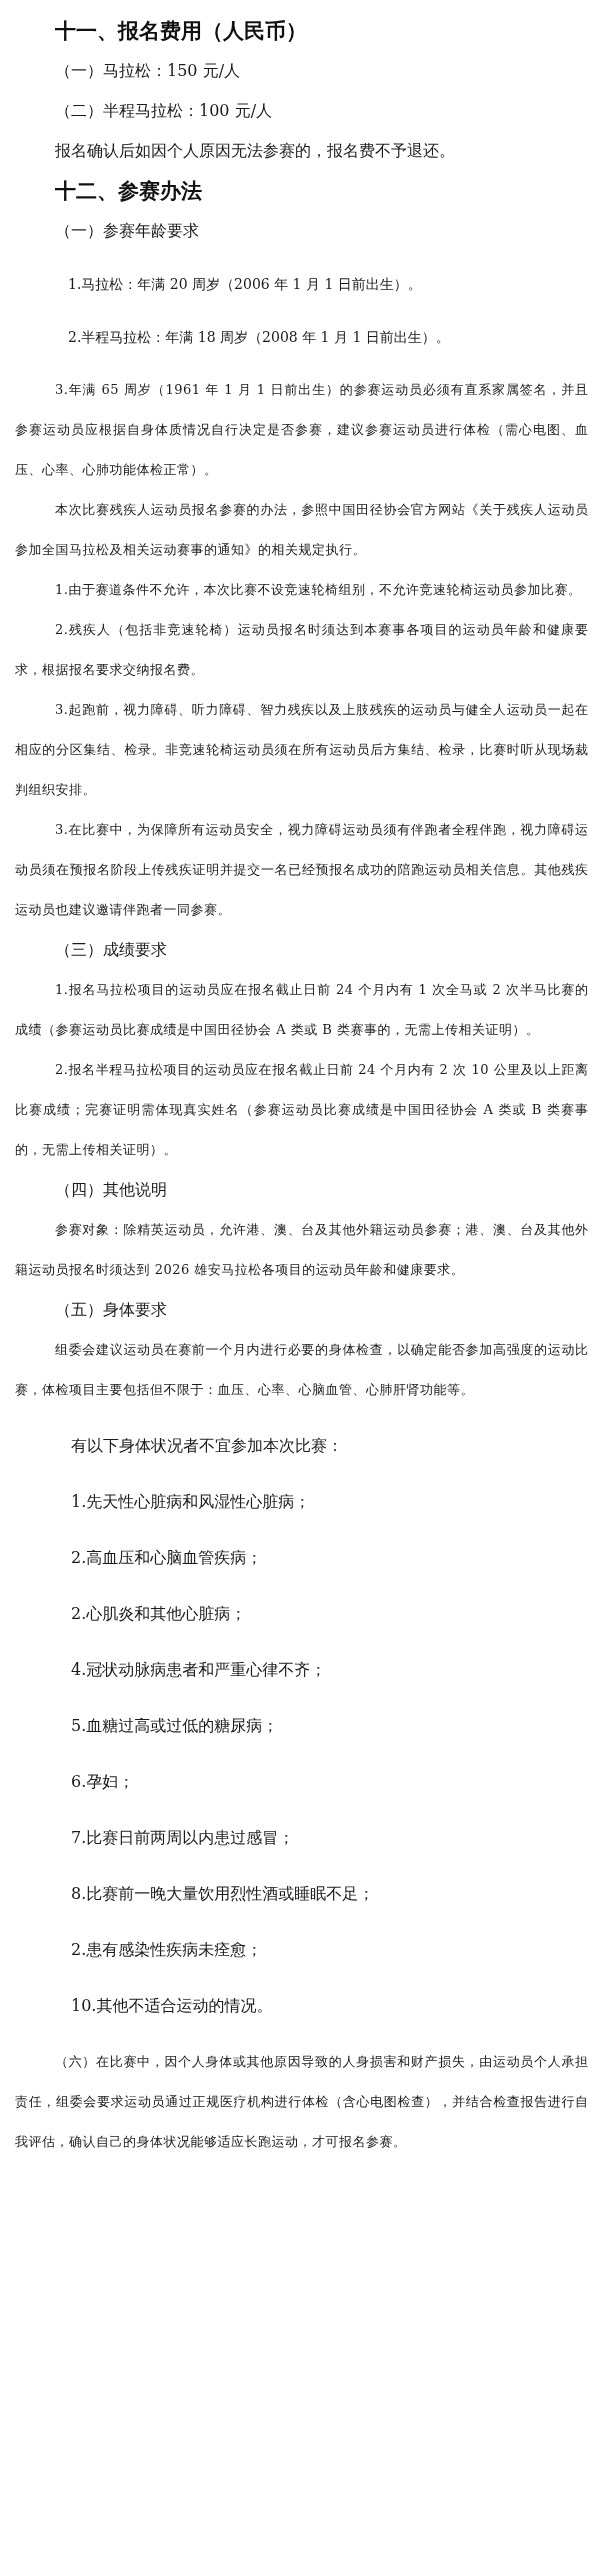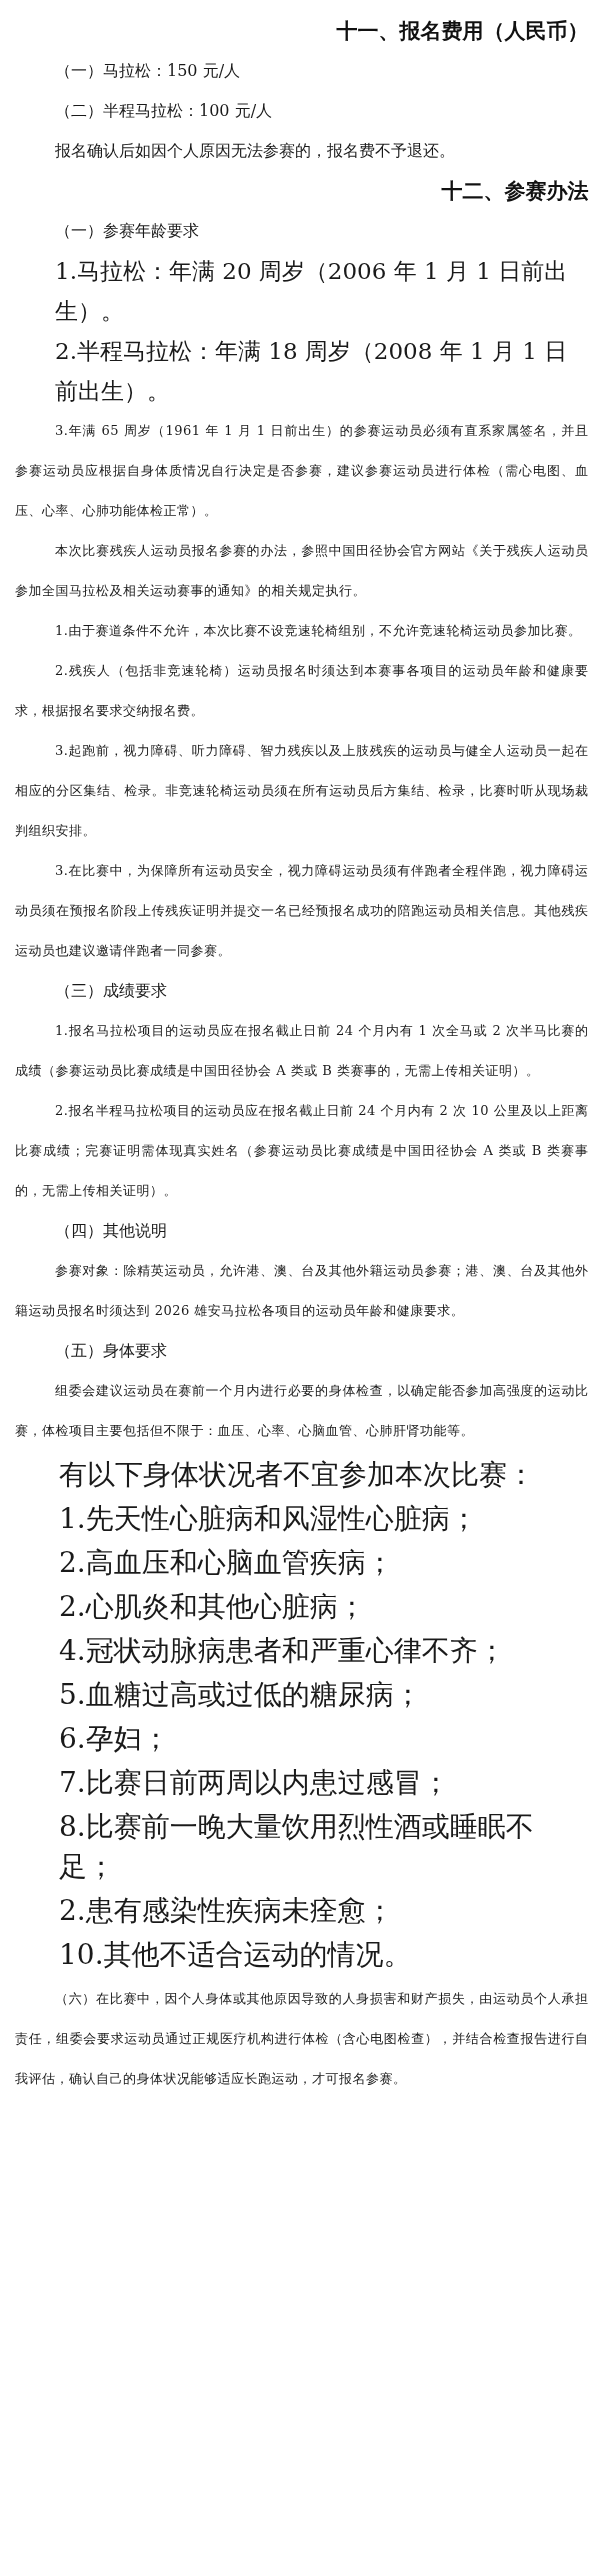--- a/index.html
+++ b/index.html
@@ -15,46 +15,45 @@
     width: 600px;
   }
   .h1 {
     font-family: "DejaVu Sans", "Liberation Sans", sans-serif;
     font-weight: bold;
     font-size: 21px;
     line-height: 40px;
     padding-left: 40px;
     margin: 0;
     color: #111;
-    text-align: right;
   }
   .sub {
     padding-left: 40px;
     font-size: 16px;
     line-height: 40px;
     margin: 0;
   }
   .para {
     font-size: 13px;
     line-height: 40px;
     margin: 0;
     text-indent: 40px;
     text-align: justify;
     letter-spacing: 0.5px;
   }
   .para-flat {
-    font-size: 23px;
+    font-size: 14px;
     line-height: 40px;
-    margin: 0;
+    margin: 13px;
     padding-left: 40px;
   }
   .list-item {
-    font-size: 28px;
+    font-size: 16px;
     line-height: 40px;
-    margin: 4px;
+    margin: 16px;
     padding-left: 40px;
   }
 </style>
 </head>
 <body>
 
 <div class="doc">
 
   <section>
     <p class="h1">十一、报名费用（人民币）</p>

